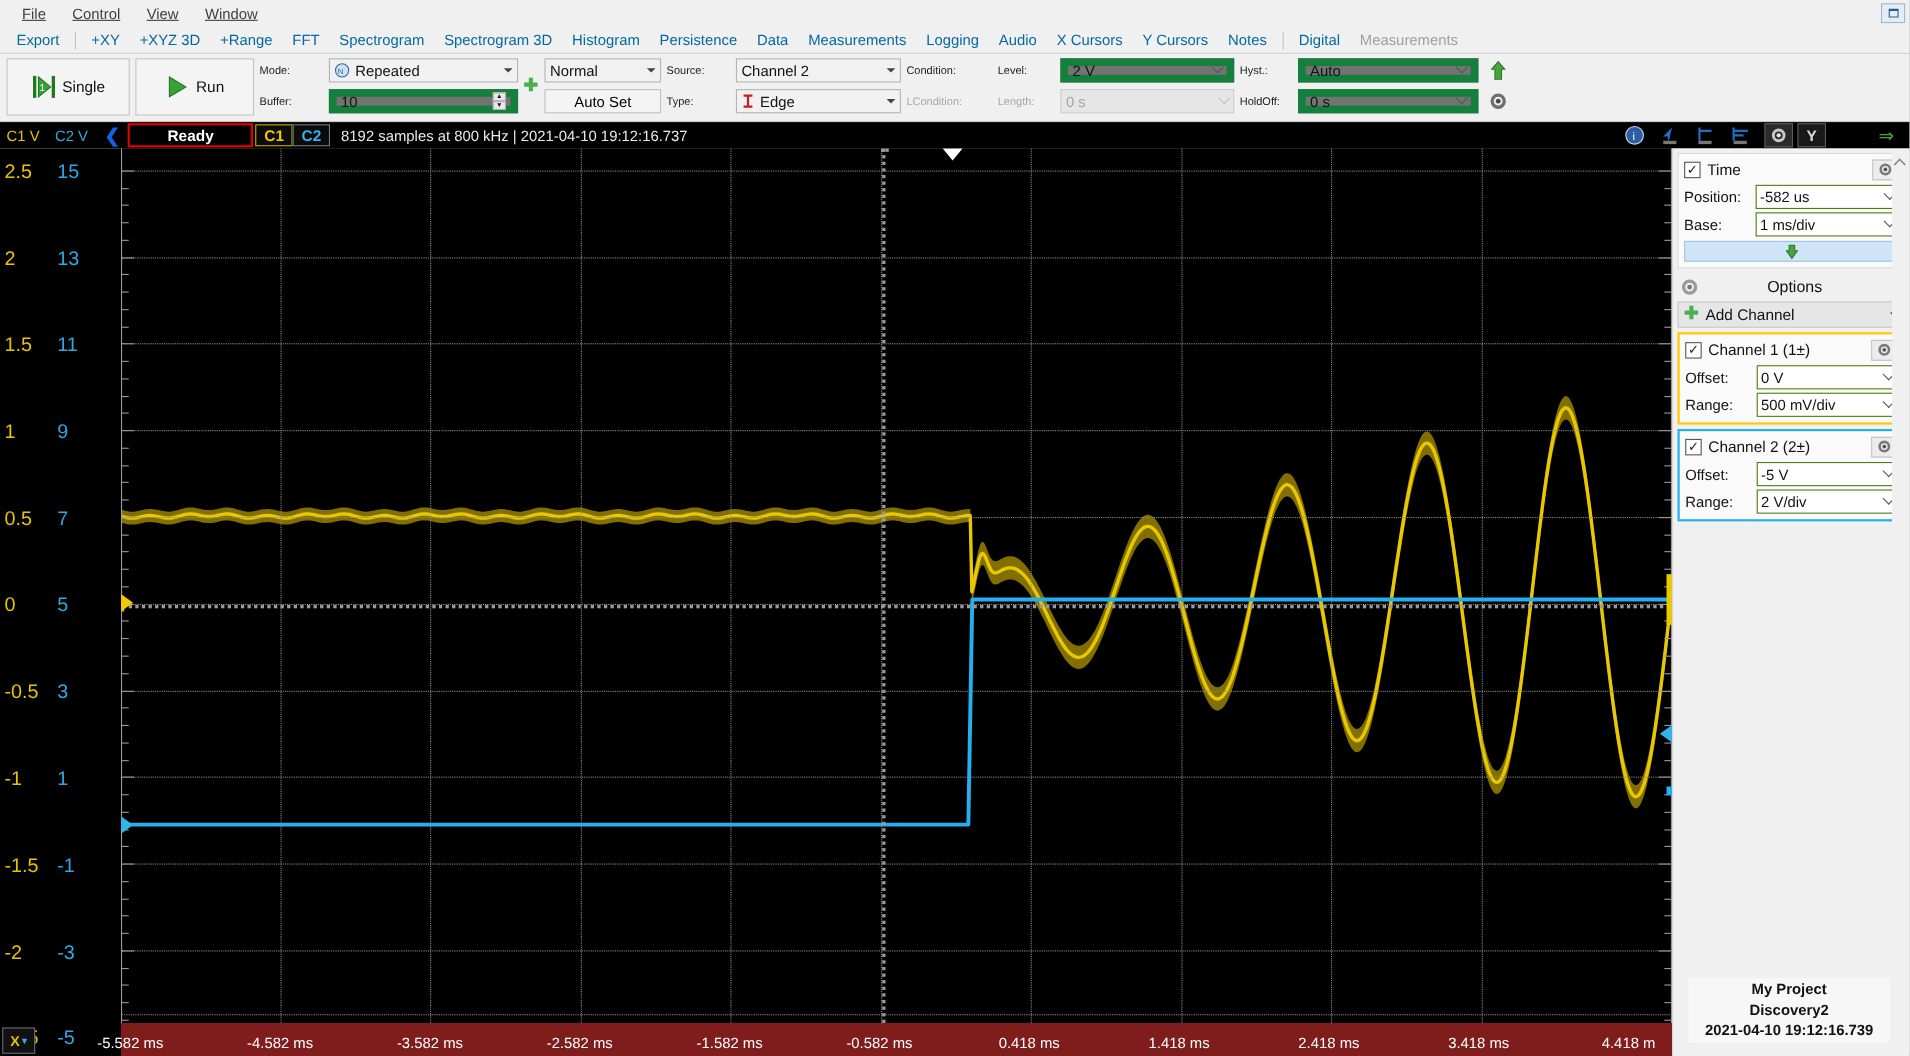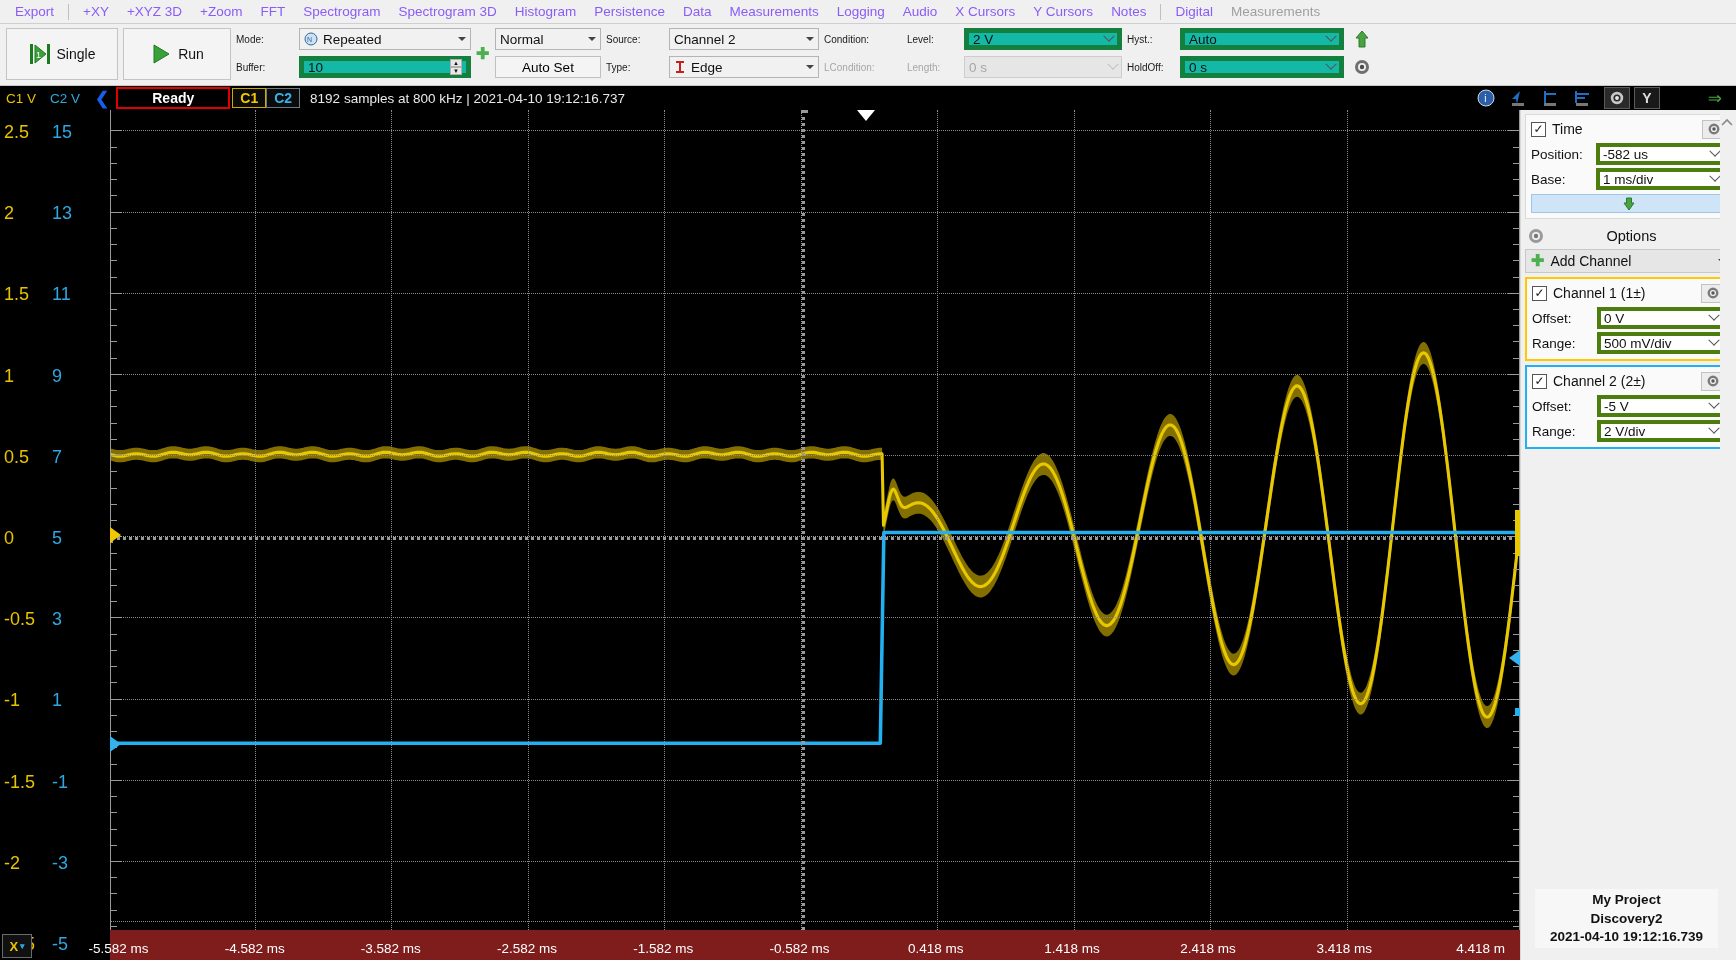--- a/index.html
+++ b/index.html
@@ -28,21 +28,21 @@
   }
   .win-restore i {
     display:block; width: 9px; height: 8px; border: 1px solid #2b5a8c; border-top-width:2px;
   }
 
   
   .toolstrip {
     height: 24px; background: #f0f0f0; display: flex; align-items: center;
     border-bottom: 1px solid #cfcfcf; flex: 0 0 24px; padding-left: 6px;
   }
-  .toolstrip .ti { padding: 1px 9px; font-size: 13.5px; color: #8b5cf6; cursor: default; white-space: nowrap; }
+  .toolstrip .ti { padding: 1px 9px; font-size: 13.5px; color: #0369a1; cursor: default; white-space: nowrap; }
   .toolstrip .ti.dim { color: #a0a0a0; }
   .toolstrip .sep { width: 1px; height: 16px; background: #c0c0c0; margin: 0 5px; }
 
   
   .controls {
     flex: 0 0 62px; background: #f0f0f0; display: flex; align-items: stretch;
     padding: 4px 6px 5px 6px; gap: 5px; border-bottom: 1px solid #c8c8c8;
   }
   .bigbtn {
     width: 108px; border: 1px solid #c4c4c4; background: #f4f4f4;
@@ -52,21 +52,21 @@
   .bigbtn.single { width: 112px; }
   .bigbtn.run { width: 108px; }
   .ctrlgrid { display: grid; grid-template-rows: 1fr 1fr; row-gap: 4px; align-content: center; }
   .lbl { font-size: 10px; color: #1a1a1a; display: flex; align-items: center; height: 22px; white-space: nowrap; }
   .lbl.dim { color: #a6a6a6; }
   .fld {
     height: 22px; border: 1px solid #aaa; background: #fff; display: flex; align-items: center;
     padding: 0 4px; font-size: 13.5px; color: #111; position: relative;
   }
   .fld.combo { background: #f1f1f1; border: 1px solid #b4b4b4; }
-  .fld.flat  { background: #14b8a6; border: 5px solid #15803d; }
+  .fld.flat  { background: #737373; border: 7px solid #15803d; }
   .fld.disabled { background: #e6e6e6; border: 1px solid #cdcdcd; color: #a6a6a6; }
   .fld .cv { flex: 1; overflow: hidden; white-space: nowrap; }
   .arrow-d { width: 0; height: 0; border-left: 4px solid transparent; border-right: 4px solid transparent;
              border-top: 4px solid #444; margin-left: 4px; }
   .arrow-d.dis { border-top-color: #bbb; }
   .chev { width: 8px; height: 8px; border-right: 1.6px solid #555; border-bottom: 1.6px solid #555;
           transform: rotate(45deg) translate(-2px,-2px); margin-left: 4px; }
   .chev.dis { border-color: #c2c2c2; }
   .spin { display: flex; flex-direction: column; margin-left: 4px; }
   .spin i { width: 12px; height: 8px; background: #e8e8e8; border: 1px solid #b0b0b0;
@@ -143,48 +143,57 @@
   .panel.ch1 { border: 2px solid #ffc800; }
   .panel.ch2 { border: 2px solid #22b0f0; }
   .panel-head { display: flex; align-items: center; gap: 6px; height: 22px; }
   .cbx { width: 15px; height: 15px; border: 1px solid #555; background: #fff;
          display: flex; align-items: center; justify-content: center; font-size: 12px; color: #222; }
   .panel-title { flex: 1; font-size: 14px; color: #111; }
   .gearsm { width: 24px; height: 19px; border: 1px solid #c2c2c2; background: #ececec;
             display: flex; align-items: center; justify-content: center; }
   .row2 { display: grid; grid-template-columns: 62px 1fr; align-items: center; margin-top: 3px; gap: 3px; }
   .row2 .rl { font-size: 13.5px; color: #111; }
-  .sel { height: 22px; border: 4px solid #4d7c0f; background: #fff; display: flex; align-items: center;
+  .sel { height: 22px; border: 1px solid #4d7c0f; background: #fff; display: flex; align-items: center;
          padding: 0 3px; font-size: 13.5px; color: #111; }
   .sel .sv { flex: 1; }
   .bluebar { height: 19px; background: #cfe4f6; border: 1px solid #9dc7e8; margin-top: 4px;
              display: flex; align-items: center; justify-content: center; }
   .optrow { display: flex; align-items: center; gap: 6px; height: 26px; padding: 0 2px; text-align: center; }
   .optrow .ol { flex: 1; font-size: 14.5px; color: #111; }
   .addbtn { height: 24px; background: #e6e6e6; border: 1px solid #c8c8c8; display: flex;
             align-items: center; gap: 6px; padding: 0 5px; margin-bottom: 4px; }
   .addbtn .al { flex: 1; font-size: 14px; color: #111; }
   .plus { color: #4caf50; font-weight: bold; font-size: 16px; line-height: 1; }
   .projbox { position: absolute; left: 14px; right: 18px; bottom: 12px; background: #f7f7f7;
              text-align: center; font-weight: bold; font-size: 13.5px; color: #111; line-height: 1.35; padding: 2px; }
   .scrollup { position: absolute; right: 2px; top: 6px; width: 14px; height: 14px; }
   .sbtrack { position: absolute; right: 0px; top: 2px; bottom: 2px; width: 16px; background: #f0f0f0; }
 </style>
 </head>
 <body>
 
 <div id="app">
 
+  <div class="menubar">
+    <div class="mi"><span class="u">File</span></div>
+    <div class="mi"><span class="u">Control</span></div>
+    <div class="mi"><span class="u">View</span></div>
+    <div class="mi"><span class="u">Window</span></div>
+    <div class="win-restore">
+        <i></i>
+      </div>
+  </div>
 
   <div class="toolstrip" id="toolstrip">
       <div class="ti">Export</div>
       <div class="sep"></div>
       <div class="ti">+XY</div>
       <div class="ti">+XYZ 3D</div>
-      <div class="ti">+Zoom</div>
+      <div class="ti">+Range</div>
       <div class="ti">FFT</div>
       <div class="ti">Spectrogram</div>
       <div class="ti">Spectrogram 3D</div>
       <div class="ti">Histogram</div>
       <div class="ti">Persistence</div>
       <div class="ti">Data</div>
       <div class="ti">Measurements</div>
       <div class="ti">Logging</div>
       <div class="ti">Audio</div>
       <div class="ti">X Cursors</div>

